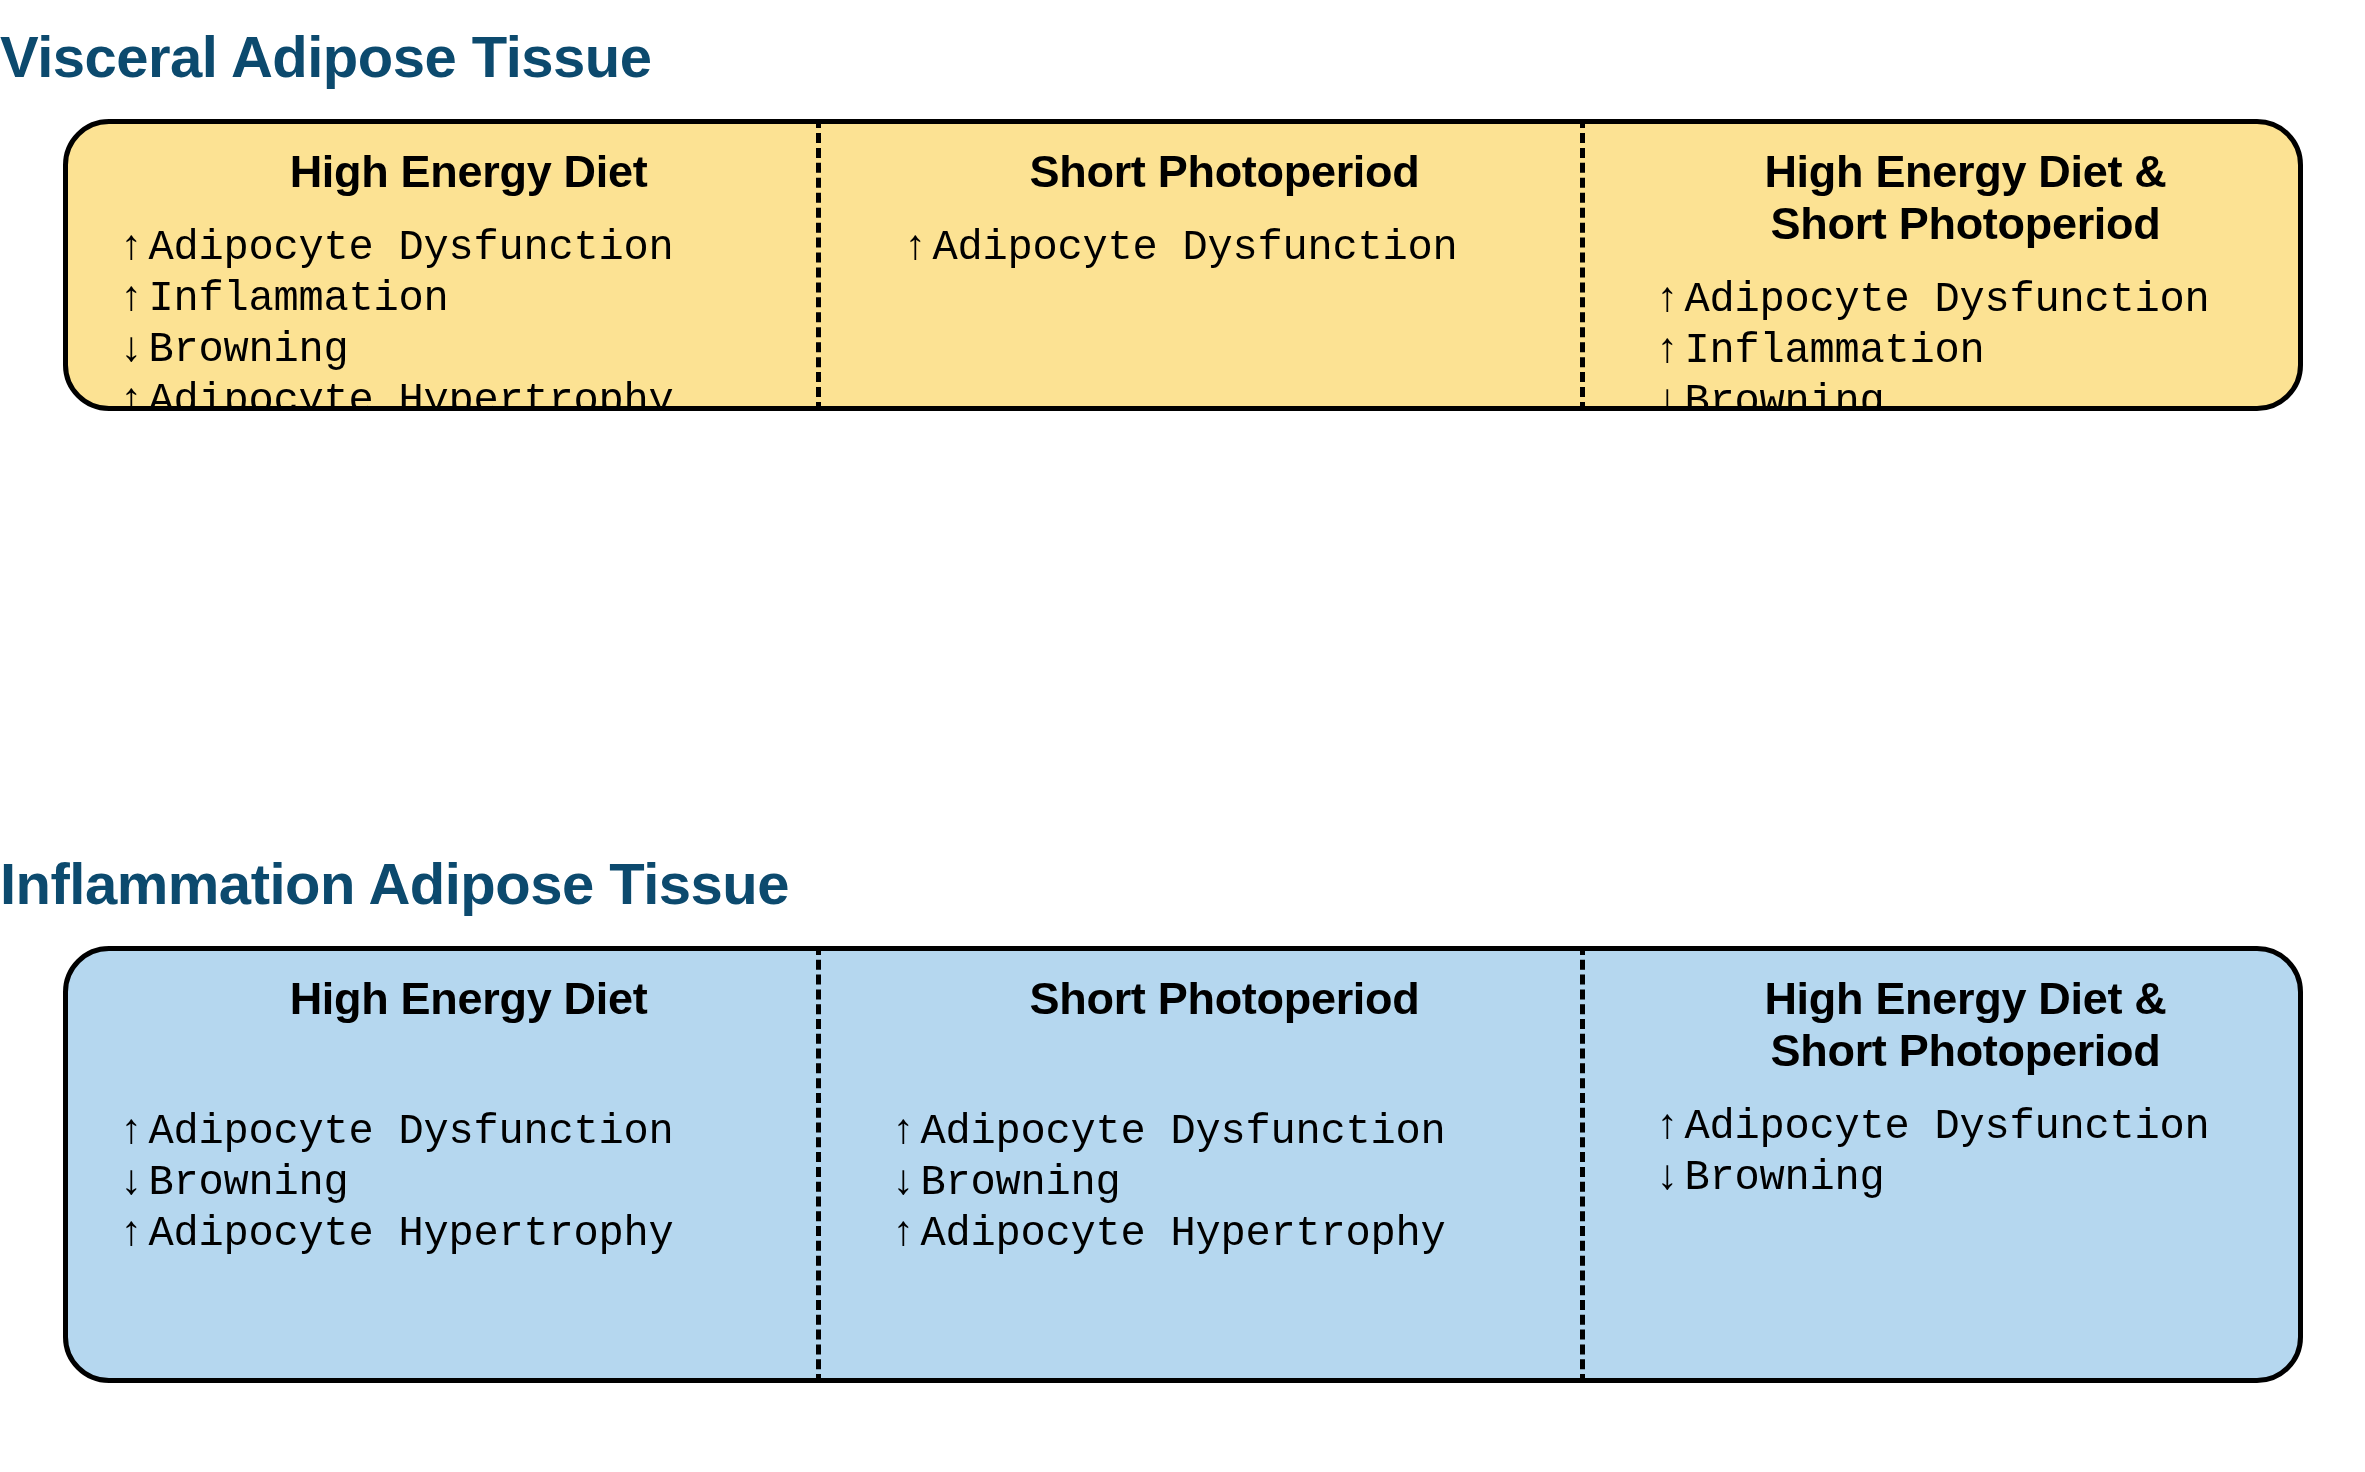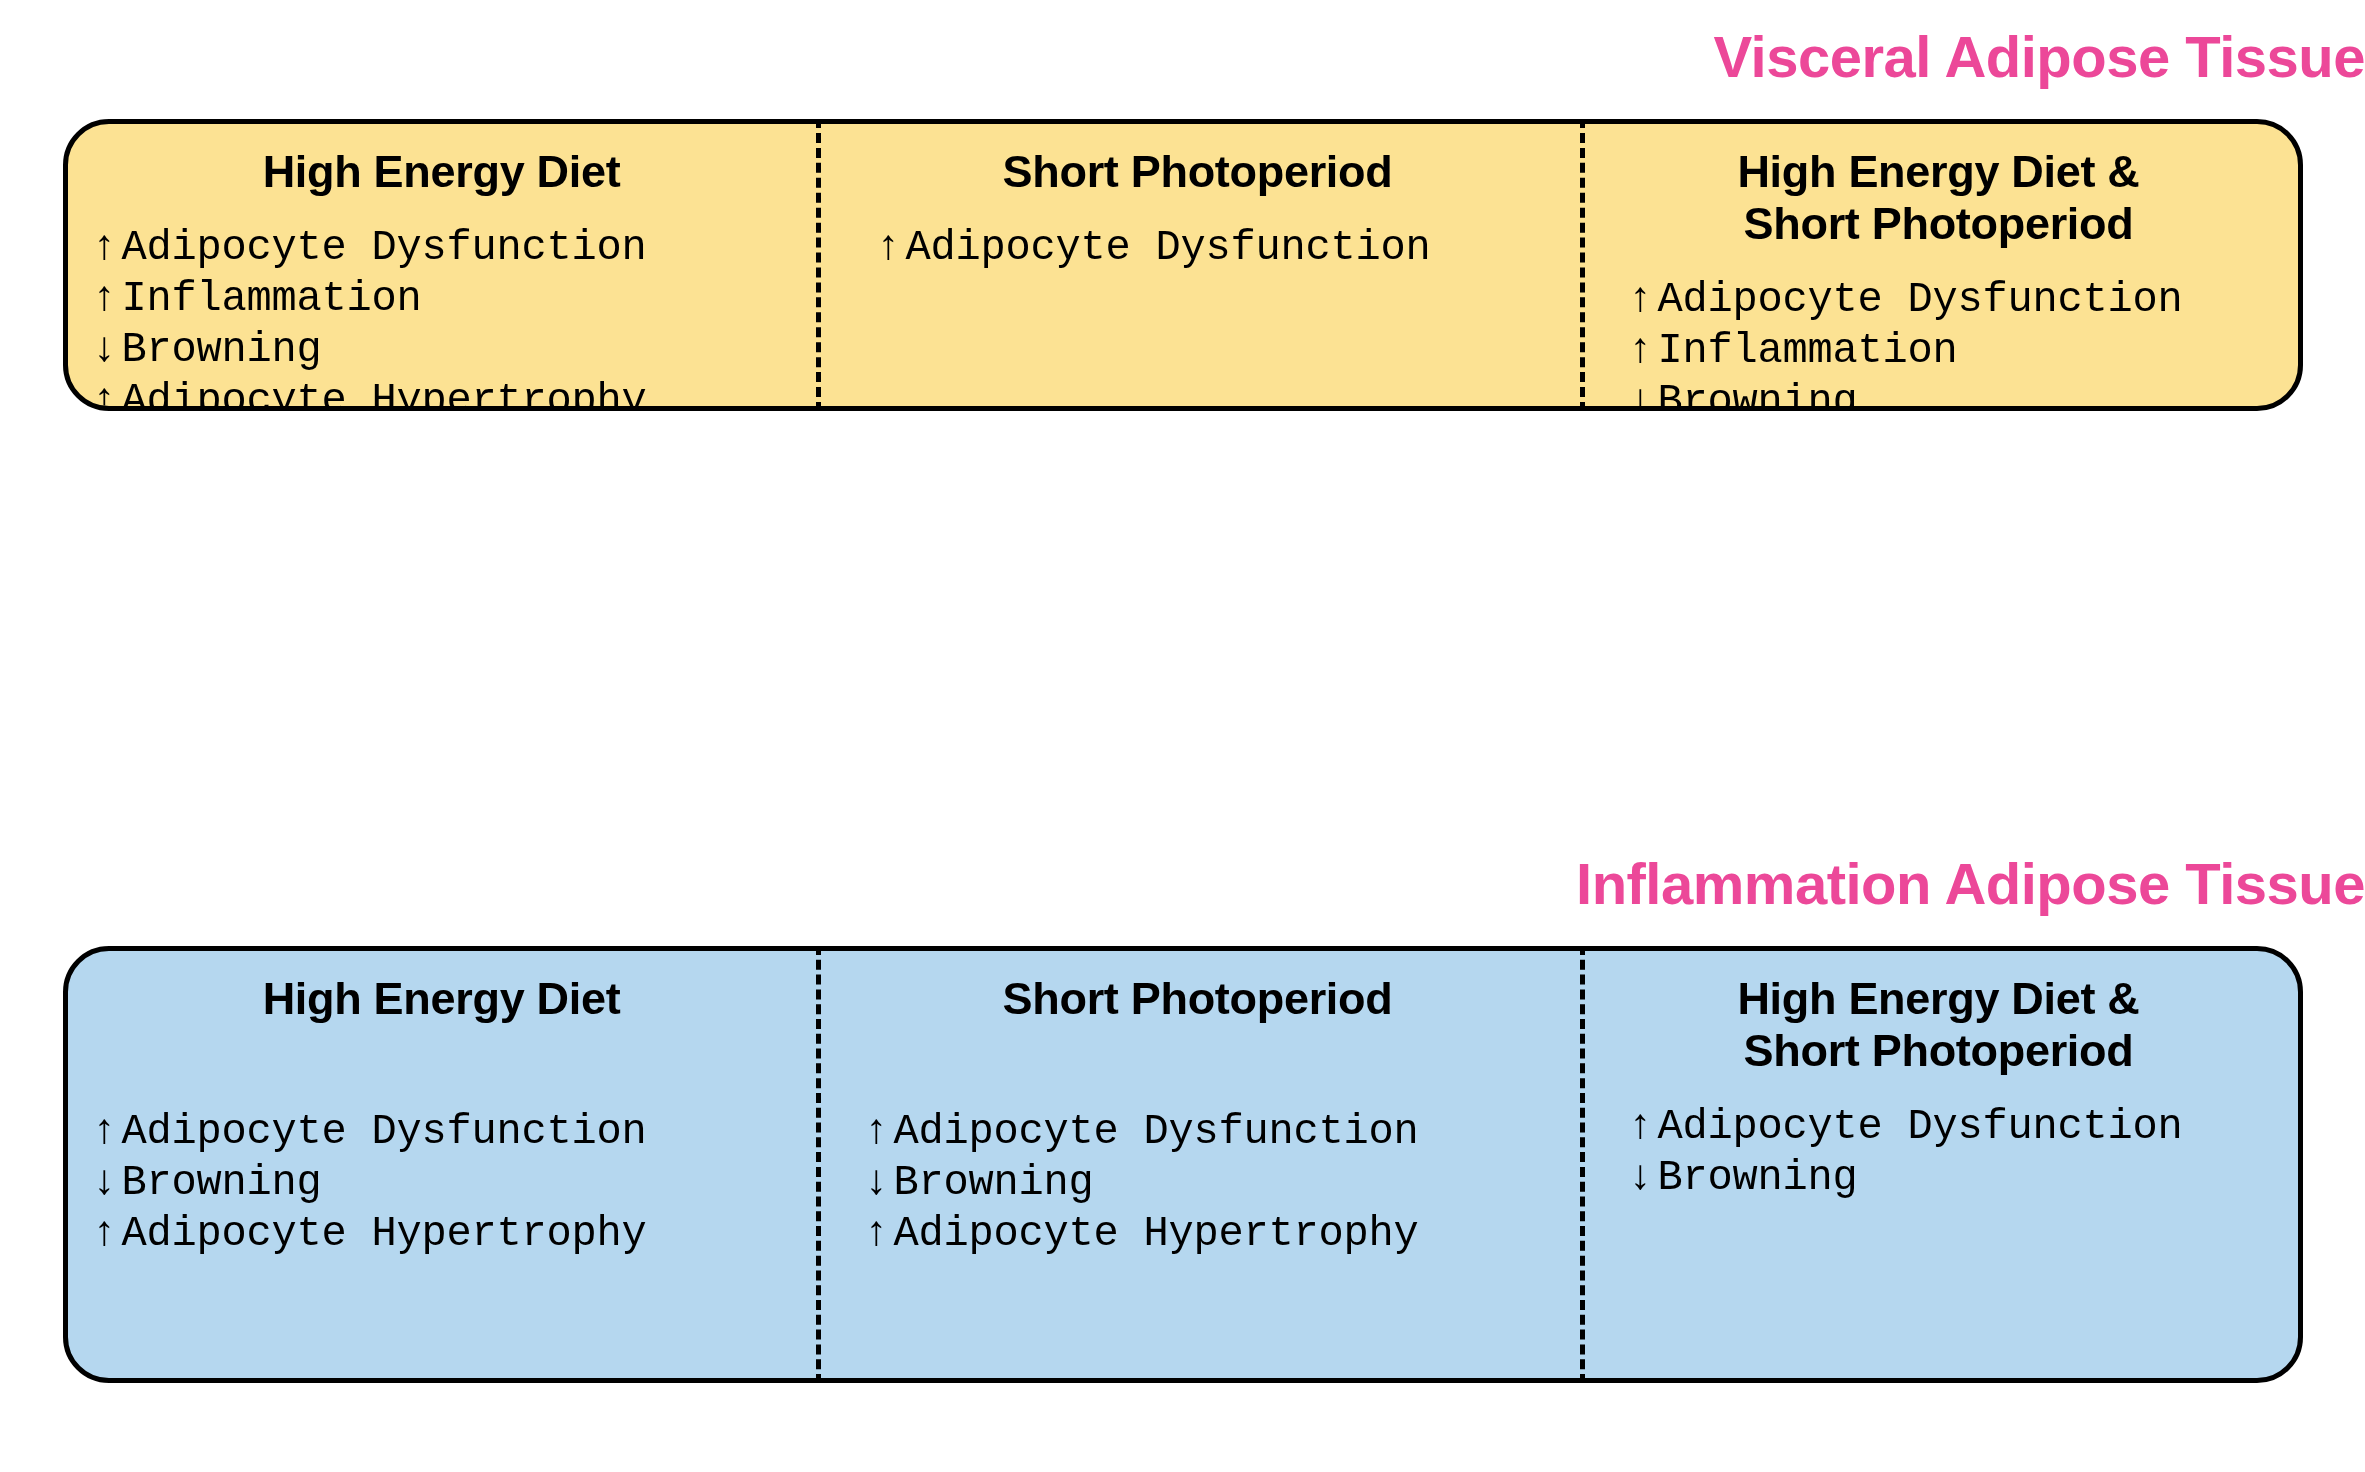--- a/index.html
+++ b/index.html
@@ -16,26 +16,26 @@
     position: relative;
   }
 
   .panel {
     position: absolute;
     left: 0;
     width: 2365px;
   }
 
   .panel-title {
-    text-align: right;
+    text-align: left;
     font-size: 58px;
     font-weight: bold;
     letter-spacing: -0.5px;
     line-height: 1.0;
-    color: #ec4899;
+    color: #0c4a6e;
     white-space: nowrap;
   }
 
   .panel-box {
     position: relative;
     margin: 0 auto;
     width: 2240px;
     box-sizing: border-box;
     border: 5px solid #000000;
     border-radius: 46px;
@@ -47,21 +47,21 @@
   .panel-box.visceral { background: #fce293; height: 292px; }
   .panel-box.subcutaneous { background: #b5d7ef; height: 437px; }
 
   .column {
     position: relative;
     box-sizing: border-box;
     padding: 0;
     flex: 0 0 auto;
   }
 
-  .col-1 { width: 748px; }
+  .col-1 { width: 748px; margin-left: 27px; }
   .col-2 { width: 764px; }
   .col-3 { width: 718px; }
 
   .divider {
     position: absolute;
     top: -6px;
     bottom: -6px;
     width: 0;
     border-left: 5px dashed #000000;
   }

